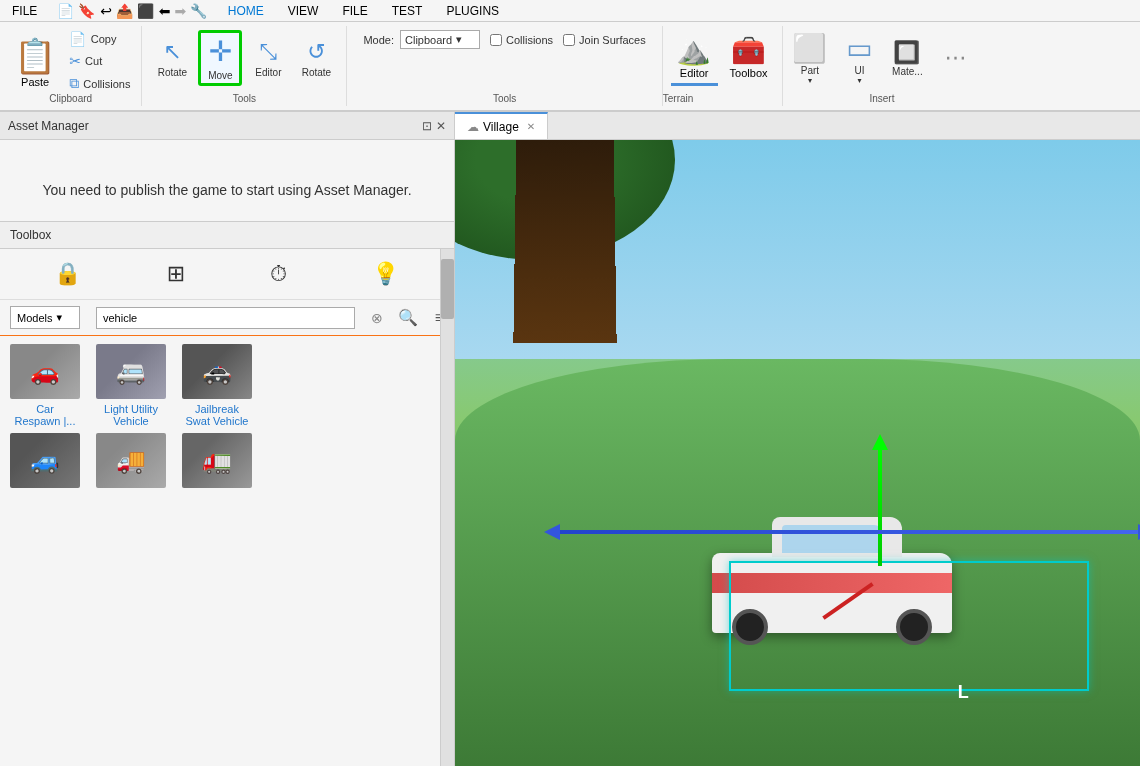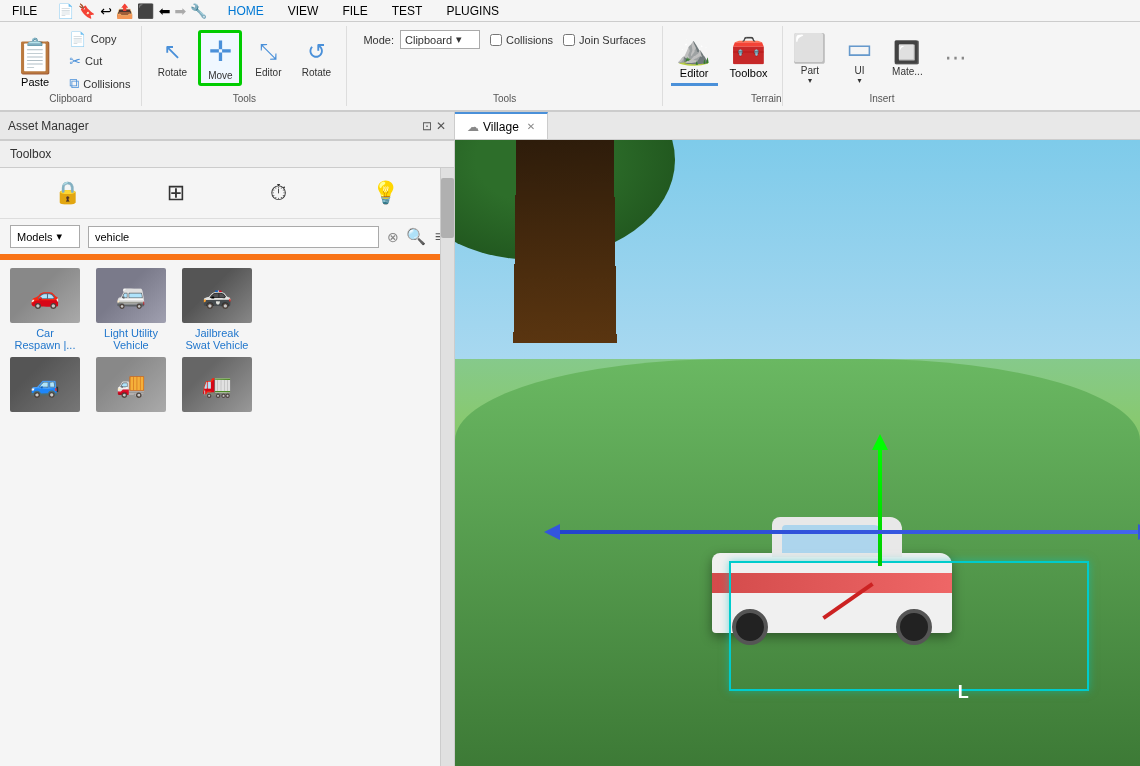--- a/index.html
+++ b/index.html
@@ -88,21 +88,21 @@
     .checkbox-row { display: flex; align-items: center; gap: 4px; }
     input[type=checkbox] { width: 12px; height: 12px; cursor: pointer; }
 
     
     .terrain-group {
       display: flex; flex-direction: column; align-items: center; padding: 0 8px;
       border-right: 1px solid #ddd; position: relative;
     }
     .terrain-label {
       font-size: 10px; color: #555; position: absolute; bottom: 2px;
-      left: 0; right: 0; text-align: right;
+      left: 0; right: 0; text-align: left;
     }
     .terrain-content { display: flex; align-items: center; gap: 6px; padding-bottom: 16px; flex: 1; }
     .terrain-btn {
       display: flex; flex-direction: column; align-items: center;
       cursor: pointer; padding: 4px 6px;
       font-size: 11px; border-bottom: 3px solid transparent;
     }
     .terrain-btn.active { border-bottom-color: #4a90d9; }
     .terrain-btn-icon { font-size: 28px; }
 
@@ -171,23 +171,23 @@
       background: #f5f5f5;
     }
     .toolbox-icon-btn {
       cursor: pointer; font-size: 22px; color: #333;
       padding: 4px 8px; border-radius: 3px;
     }
     .toolbox-icon-btn.active { color: #4a90d9; }
 
     
     .search-row {
-      display: flex; align-items: center; gap: 8px;
+      display: flex; align-items: center; gap: 16px;
       padding: 6px 10px;
-      border-bottom: 6px solid #f97316;
+      border-bottom: 1px solid #f97316;
       background: #f5f5f5;
       justify-content: space-between;
     }
     .category-dropdown {
       display: flex; align-items: center; gap: 4px;
       border: 1px solid #aaa; background: white;
       padding: 4px 6px; font-size: 11px; cursor: pointer;
       min-width: 70px;
     }
     .search-input {
@@ -550,20 +550,23 @@
 
   <div class="left-panel">
 
     <div class="panel-header">
       <span>Asset Manager</span>
       <div class="panel-header-actions">
         <span class="panel-action-btn">⊡</span>
         <span class="panel-action-btn">✕</span>
       </div>
     </div>
+    <div class="asset-manager-content">
+      <p>You need to publish the game to start using Asset Manager.</p>
+    </div>
 
     <div class="toolbox-section">
       <div class="toolbox-header">
         <span>Toolbox</span>
       </div>
       <div style="display:flex;flex:1;flex-direction:column;position:relative;">
         <div class="toolbox-icons-row">
           <span class="toolbox-icon-btn active">🔒</span>
           <span class="toolbox-icon-btn">⊞</span>
           <span class="toolbox-icon-btn">⏱</span>

